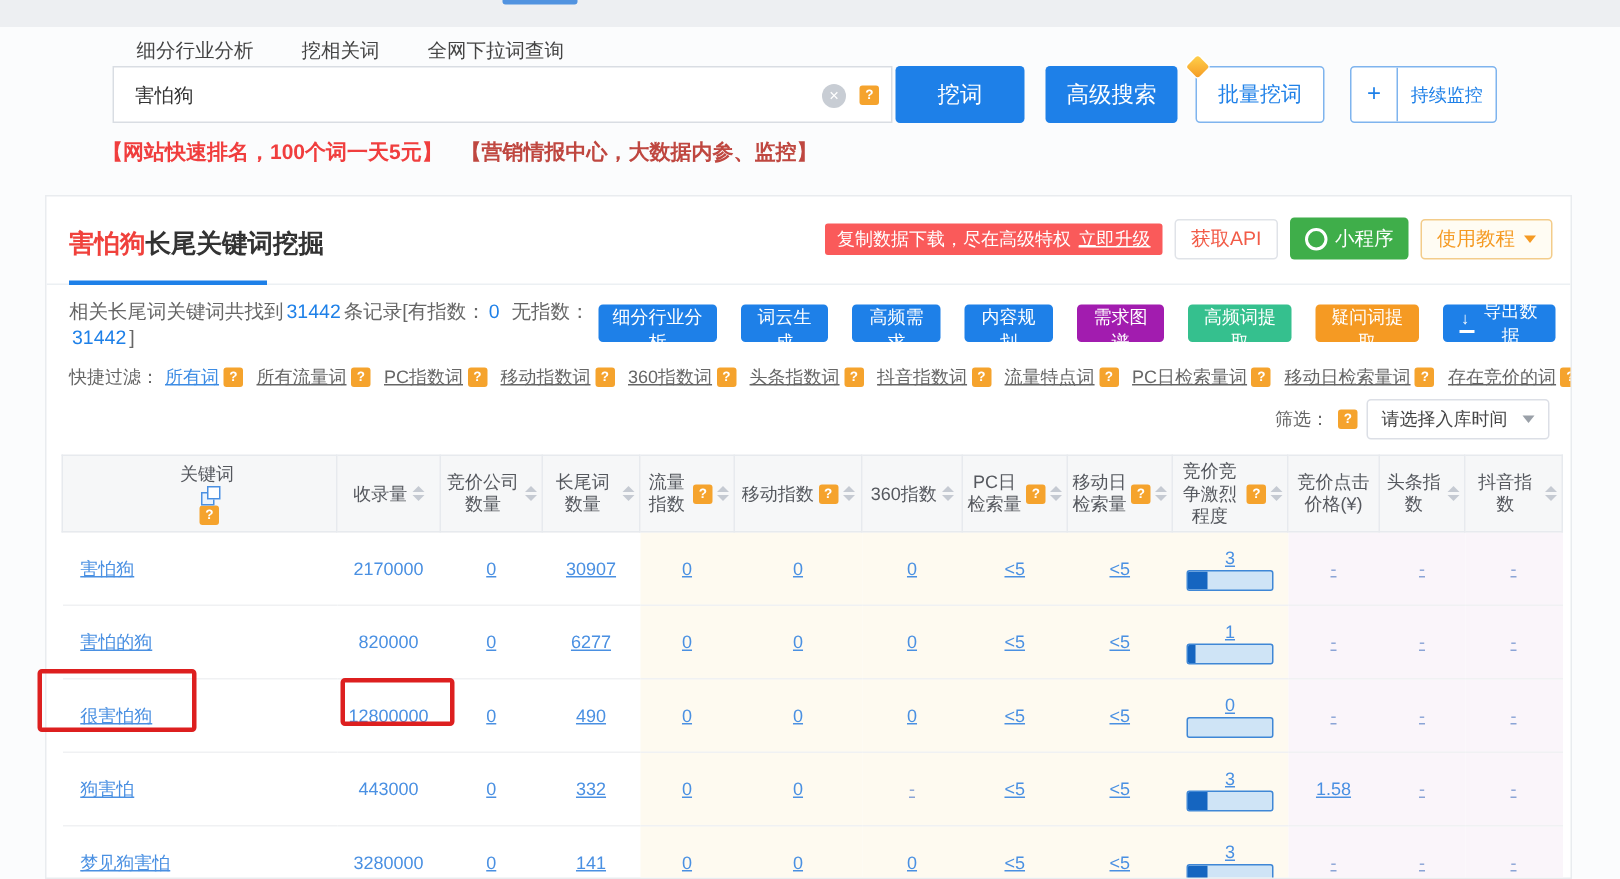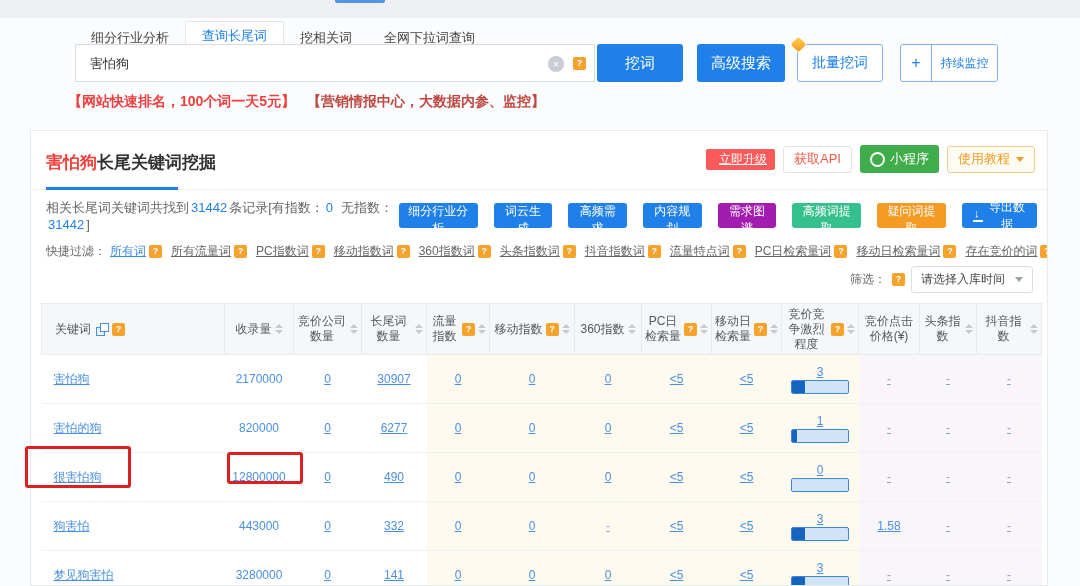--- a/index.html
+++ b/index.html
@@ -64,21 +64,21 @@
   .panel-row4{display:flex;justify-content:flex-end;align-items:center;padding:4px 14px 10px;gap:6px;font-size:12px;color:#666;}
   .time-select{width:122px;height:27px;border:1px solid #dcdfe6;border-radius:3px;background:#fff;display:flex;align-items:center;justify-content:space-between;padding:0 9px;color:#444;box-sizing:border-box;cursor:pointer;}
   .time-select .caret-down{color:#9aa0a8;}
 
   
   .table-wrap{margin:0 10px;}
   table{border-collapse:collapse;table-layout:fixed;width:1000px;}
   th{background:#f6f7f8;border:1px solid #e7eaee;border-left:none;font-weight:normal;color:#55585e;font-size:12px;height:46px;line-height:15px;padding:2px 3px;}
   th:first-child{border-left:1px solid #e7eaee;}
   .th-inner{display:flex;align-items:center;justify-content:center;}
-  .th-kw .th-inner{justify-content:flex-start;padding-left:10px;}
+  .th-kw .th-inner{justify-content:flex-start;padding-left:10px;flex-direction:column;}
   td{height:48px;border-bottom:1px solid #f0f1f3;text-align:center;font-size:12px;padding:0 2px;}
   td.cream{background:#fefaf0;}
   td.purple{background:#faf5fa;}
   .td-kw{text-align:left;padding-left:12px;}
   .kw-link{color:#4a90e2;text-decoration:underline;cursor:pointer;}
   .num{color:#4a90e2;}
   .cell-link{color:#4a90e2;text-decoration:underline;cursor:pointer;}
   .cell-link.dash{color:#8aa4d6;}
   .copy-icon{position:relative;width:13px;height:13px;display:inline-block;margin-left:5px;cursor:pointer;}
   .copy-icon::before{content:"";position:absolute;left:0;bottom:0;width:7px;height:7px;border:1px solid #4a90e2;background:#eaf3fd;}
@@ -99,21 +99,20 @@
 </style>
 </head>
 <body>
 
 <div class="page">
   <div class="topstrip"></div>
   <div class="topline"></div>
 
   <div class="tab-bar">
       <div class="tab">细分行业分析</div>
-      <div class="tab active">查询长尾词</div>
       <div class="tab">挖相关词</div>
       <div class="tab">全网下拉词查询</div>
     </div>
 
   <div class="search-input">
     <input type="text" value="害怕狗" style="">
     <span class="clear-icon">×</span>
     <span class="help-badge">?</span>
   </div>
   <button class="btn btn-dig">挖词</button>
@@ -133,20 +132,21 @@
   </div>
 
   <div class="panel">
     <div class="panel-top">
       <div class="panel-title">
         <span class="kw">害怕狗</span><span>长尾关键词挖掘</span>
       </div>
       <div class="title-underline"></div>
       <div class="panel-top-right">
         <div class="upgrade-banner" id="upgradeBanner" style="background: rgb(250, 90, 90);">
+          <span>复制数据下载，尽在高级特权</span>
           <a class="upg-link">立即升级</a>
         </div>
         <button class="btn btn-api">获取API</button>
         <button class="btn btn-mini">
           <span class="mini-icon"></span>
           <span>小程序</span>
         </button>
         <button class="btn btn-tutorial">
           <span>使用教程</span>
           <span class="caret-down"></span>

